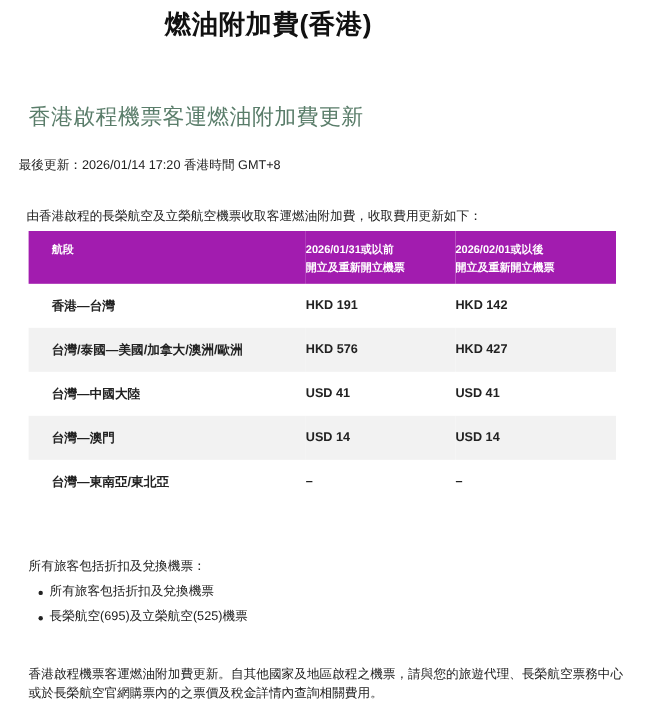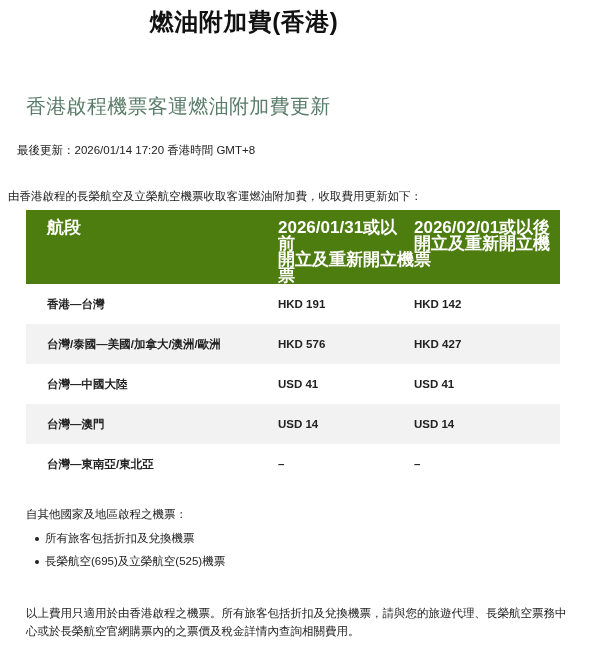--- a/index.html
+++ b/index.html
@@ -12,28 +12,28 @@
       font-size: 24px; font-weight: bold; color: #111; letter-spacing: 0.5px;
     }
     .section-heading {
       position: absolute; left: 26px; top: 93px;
       font-size: 20px; font-weight: normal; color: #5a7d6a; letter-spacing: 0.3px;
     }
     .last-updated {
       position: absolute; left: 17px; top: 143px; font-size: 11.5px; color: #222;
     }
     .intro {
-      position: absolute; left: 8px; top: 189px; font-size: 11.5px; color: #222;
+      position: absolute; left: 24px; top: 189px; font-size: 11.5px; color: #222;
     }
     .surcharge-table {
       position: absolute; left: 26px; top: 210px; width: 534px;
       border-collapse: collapse; table-layout: fixed;
     }
     .surcharge-table th {
-      background: #4d7c0f; color: #ffffff; font-size: 17px; font-weight: bold;
+      background: #a21caf; color: #ffffff; font-size: 10px; font-weight: bold;
       text-align: left; vertical-align: top; padding: 10px 0 0 0; height: 38px;
       line-height: 16px;
     }
     .surcharge-table td {
       font-size: 11.5px; font-weight: bold; color: #222; height: 40px; padding: 0;
       vertical-align: middle;
     }
     .surcharge-table tr.alt td { background: #f2f2f2; }
     .col-route { width: 252px; }
     .col-a { width: 136px; }
@@ -112,26 +112,26 @@
       <td>USD 14</td>
     </tr>
     <tr>
       <td class="cell-pad-route">台灣—東南亞/東北亞</td>
       <td>–</td>
       <td>–</td>
     </tr>
   </tbody>
 </table>
 
-<div class="notes-intro">自其他國家及地區啟程之機票：</div>
+<div class="notes-intro">所有旅客包括折扣及兌換機票：</div>
 
 <ul class="notes-list">
   <li>
     <span class="bullet"></span>
     <span>所有旅客包括折扣及兌換機票</span>
   </li>
   <li>
     <span class="bullet"></span>
     <span>長榮航空(695)及立榮航空(525)機票</span>
   </li>
 </ul>
 
-<div class="footer-note">以上費用只適用於由香港啟程之機票。所有旅客包括折扣及兌換機票，請與您的旅遊代理、長榮航空票務中心或於長榮航空官網購票內的之票價及稅金詳情內查詢相關費用。</div>
+<div class="footer-note">香港啟程機票客運燃油附加費更新。自其他國家及地區啟程之機票，請與您的旅遊代理、長榮航空票務中心或於長榮航空官網購票內的之票價及稅金詳情內查詢相關費用。</div>
 
 </body></html>

